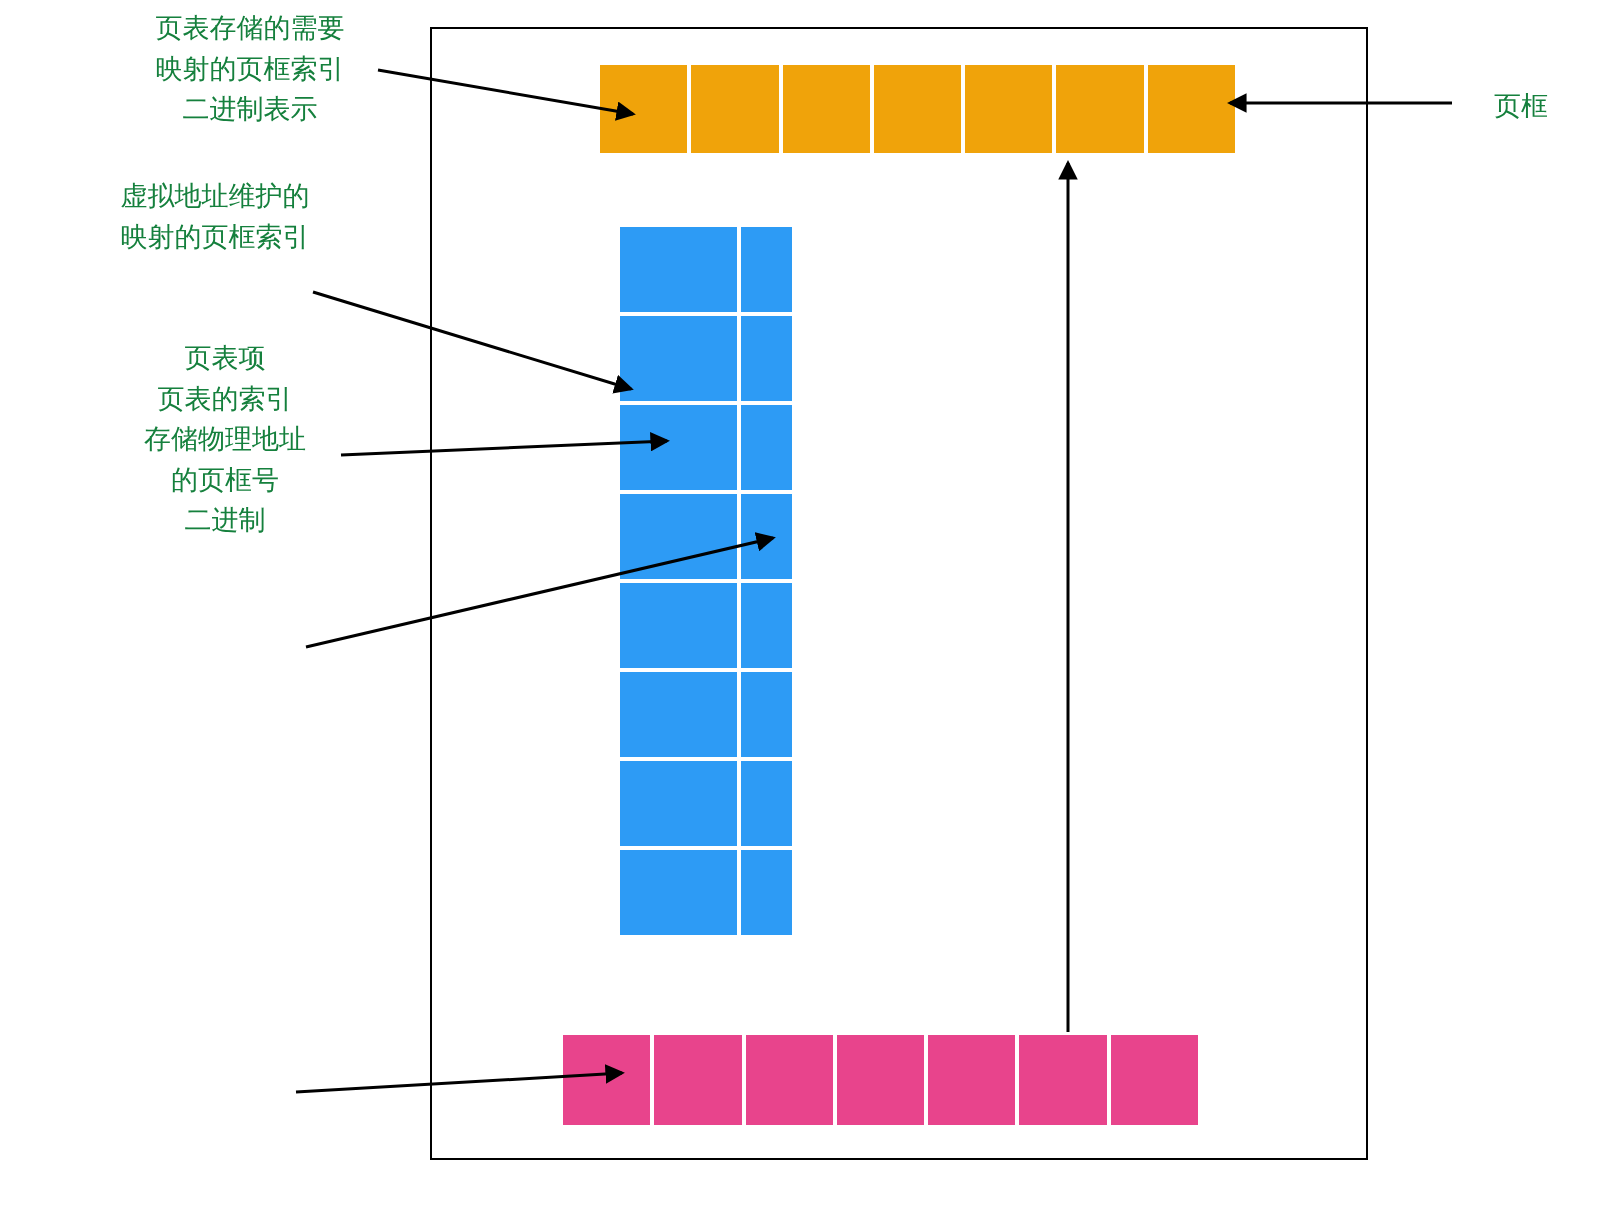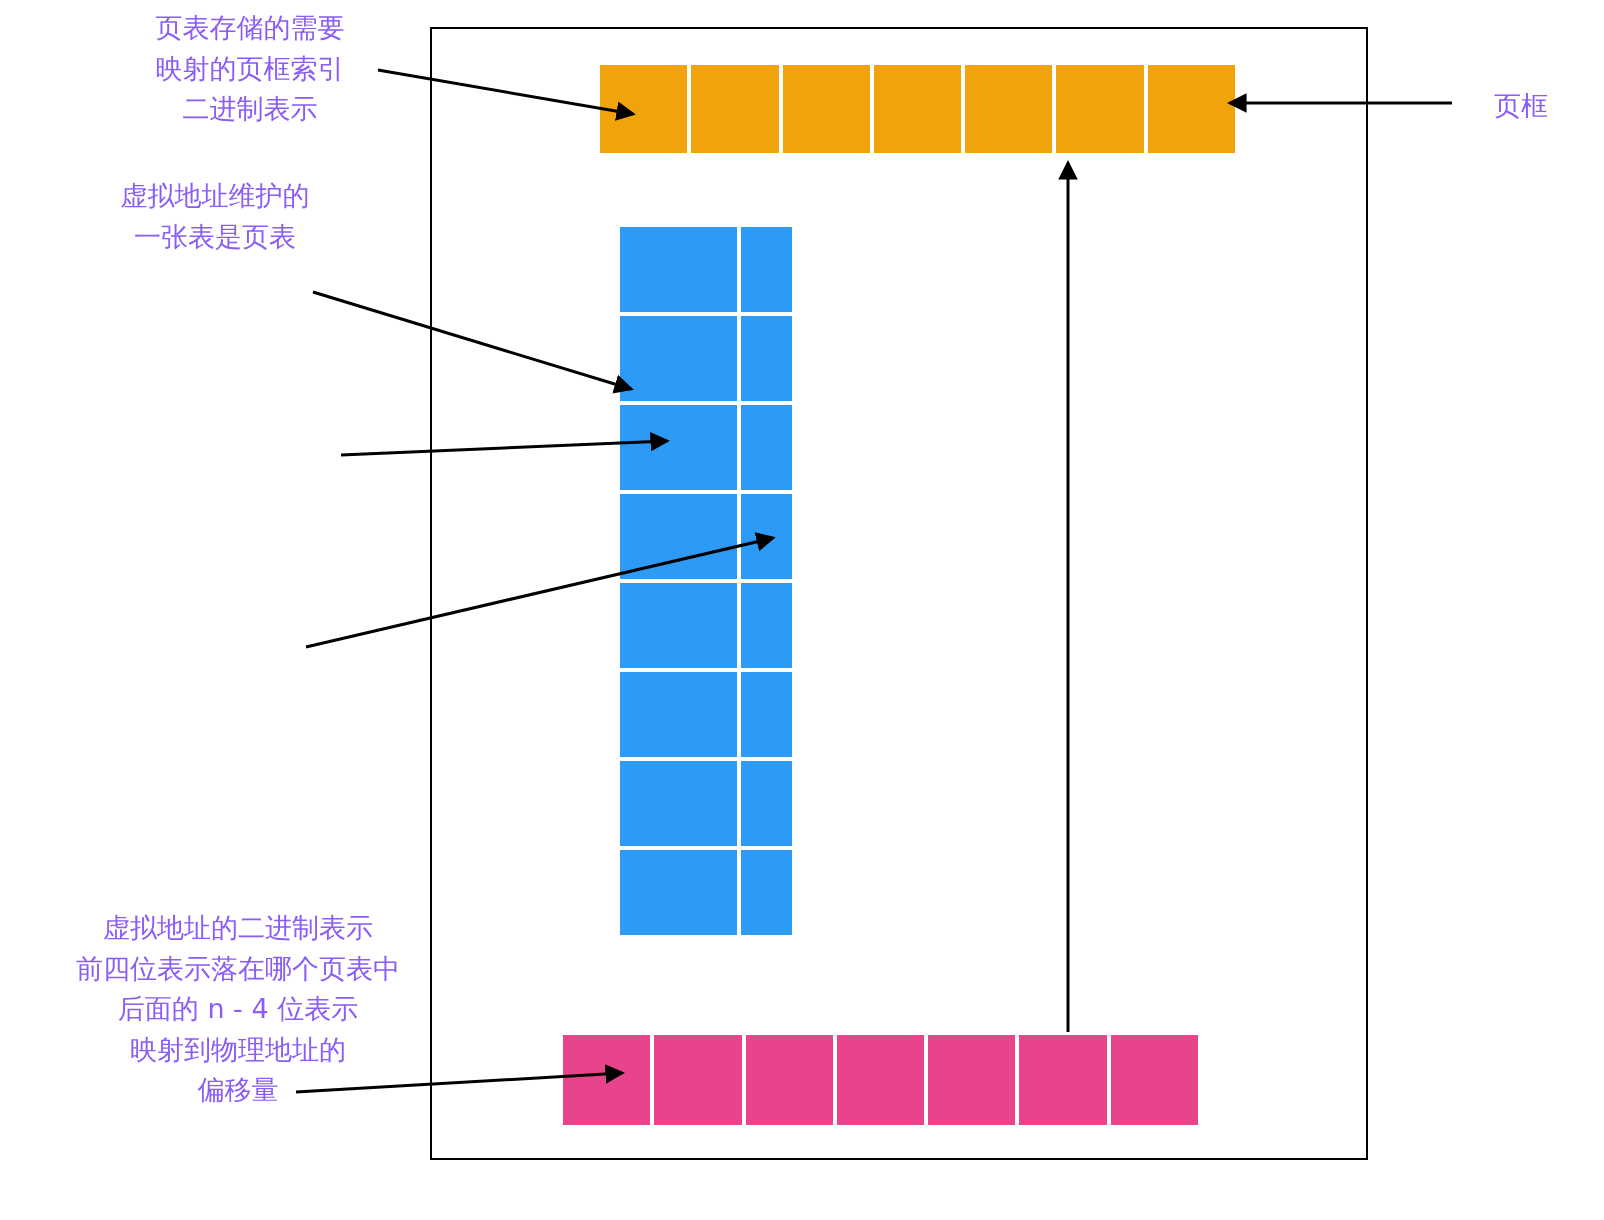--- a/index.html
+++ b/index.html
@@ -49,21 +49,21 @@
     left: 620px;
     top: 227px;
     display: grid;
     grid-template-columns: 117px 51px;
     grid-auto-rows: 85px;
     gap: 4px;
   }
   .page-table .cell { background: #2D9BF5; }
   .annotation {
     position: absolute;
-    color: #8b5cf6;
+    color: #15803d;
     font-size: 27px;
     line-height: 1.5;
     text-align: center;
     white-space: pre-line;
   }
   .ann-frame-index  { left: 120px; top: 8px;    width: 260px; }
   .ann-frame-label  { left: 1458px; top: 86px;  width: 120px; text-align: left; margin-left: 36px; }
   .ann-vm-table     { left: 95px;  top: 176px;  width: 240px; }
   .ann-pte          { left: 105px; top: 338px;  width: 240px; }
   .ann-present-bit  { left: 50px;  top: 638px;  width: 330px; }
@@ -123,29 +123,29 @@
     <div class="cell"></div>
   </div>
 
   <div class="annotation ann-frame-index">页表存储的需要
 映射的页框索引
 二进制表示</div>
 
   <div class="annotation ann-frame-label">页框</div>
 
   <div class="annotation ann-vm-table">虚拟地址维护的
-一张表是页表</div>
+映射的页框索引</div>
+
+  <div class="annotation ann-pte">页表项
+页表的索引
+存储物理地址
+的页框号
+二进制</div>
 
 
-
-  <div class="annotation ann-virtual-addr">虚拟地址的二进制表示
-前四位表示落在哪个页表中
-后面的 n - 4 位表示
-映射到物理地址的
-偏移量</div>
 
 
   <svg class="arrows" viewBox="0 0 1604 1220" xmlns="http://www.w3.org/2000/svg">
     <defs>
       <marker id="arrowhead" viewBox="0 0 10 10" refX="8.5" refY="5" markerWidth="6.5" markerHeight="6.5" orient="auto-start-reverse">
         <path d="M0,0 L10,5 L0,10 z" fill="#000000"></path>
       </marker>
     </defs>
     <line x1="378" y1="70" x2="633" y2="114" stroke="#000" stroke-width="3" marker-end="url(#arrowhead)"></line>
     <line x1="1452" y1="103" x2="1230" y2="103" stroke="#000" stroke-width="3" marker-end="url(#arrowhead)"></line>

